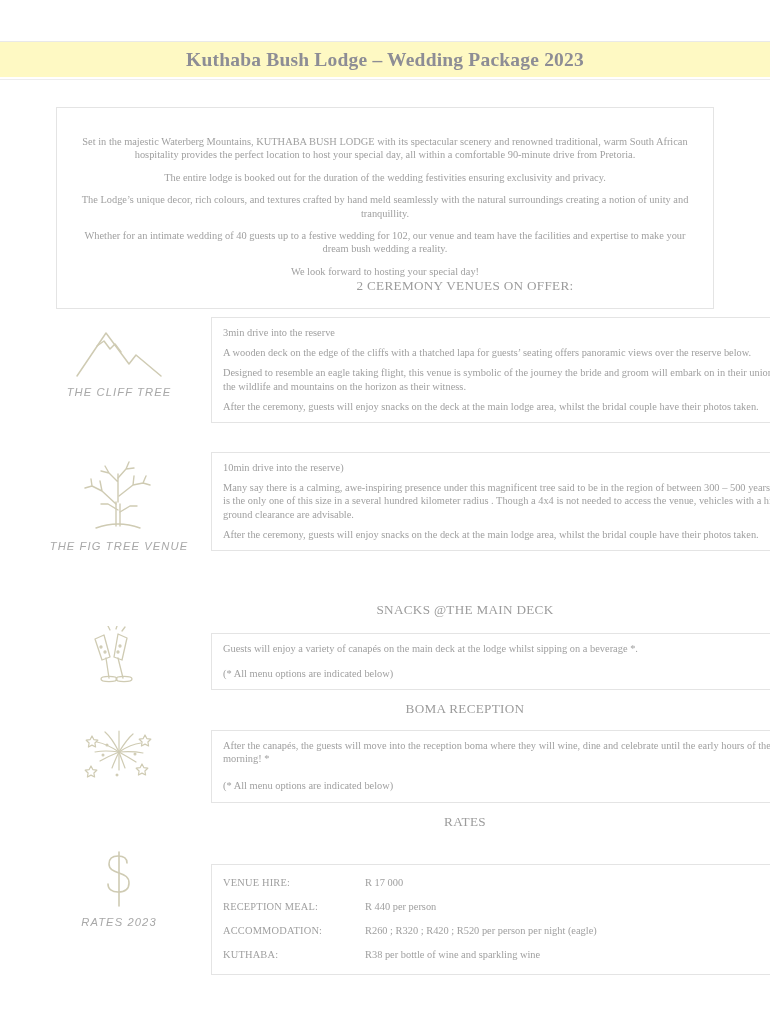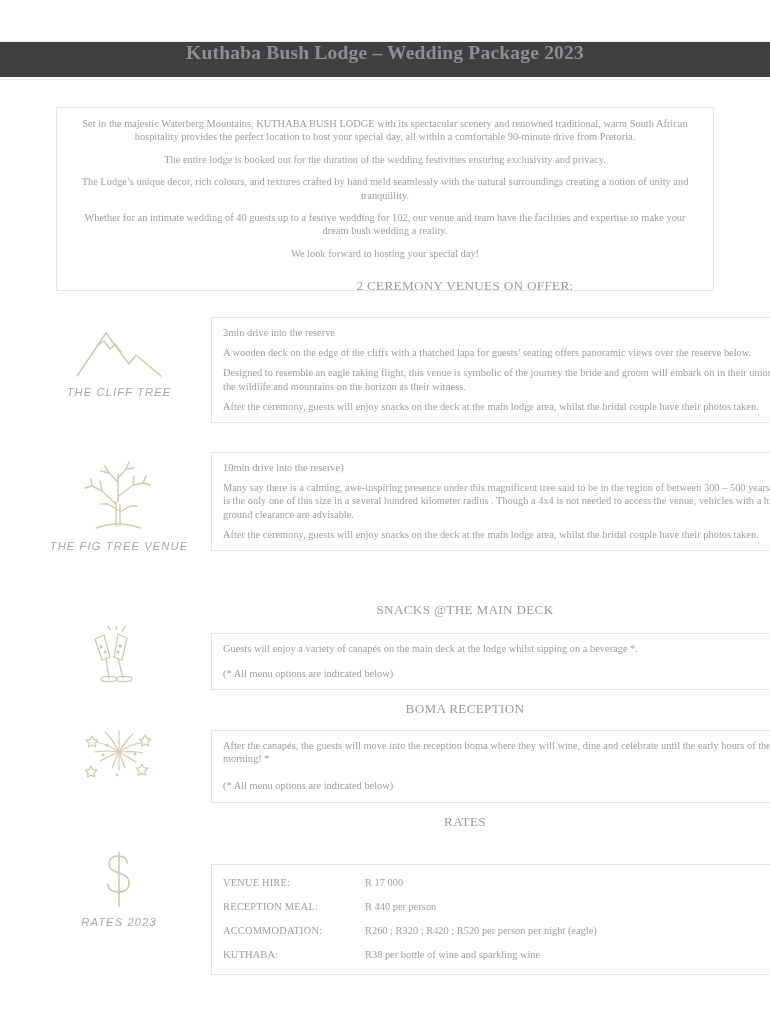--- a/index.html
+++ b/index.html
@@ -20,22 +20,23 @@
   .top-rule {
     position: absolute;
     left: 0; top: 41px;
     width: 770px; height: 1px;
     background: #e9e9e9;
   }
   .header-band {
     position: absolute;
     left: 0; top: 42px;
     width: 770px; height: 35px;
-    background: #404040;
+    background: #fef9c3;
     display: flex;
+    align-items: center;
     justify-content: center;
   }
   .header-title {
     font-family: "Liberation Serif", "DejaVu Serif", serif;
     font-size: 19.5px;
     font-weight: bold;
     letter-spacing: 0.2px;
     color: #8d8d95;
     white-space: nowrap;
   }
@@ -46,21 +47,21 @@
     background: #ededed;
   }
 
   
   .intro-box {
     position: absolute;
     left: 56px; top: 107px;
     width: 658px;
     box-sizing: border-box;
     border: 1px solid #e4e4e4;
-    padding: 9px 14px 10px 14px;
+    padding: 27px 14px 10px 14px;
   }
   .intro-p {
     margin: 0 0 9px 0;
     text-align: center;
     font-size: 10.4px;
     line-height: 13.4px;
     color: #a0a0a0;
   }
   .intro-p:last-child { margin-bottom: 20px; }
 

